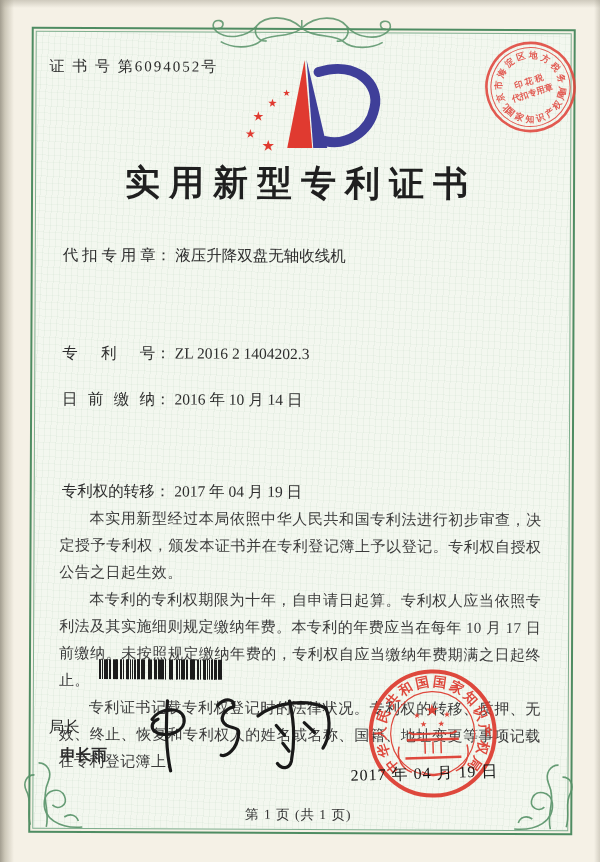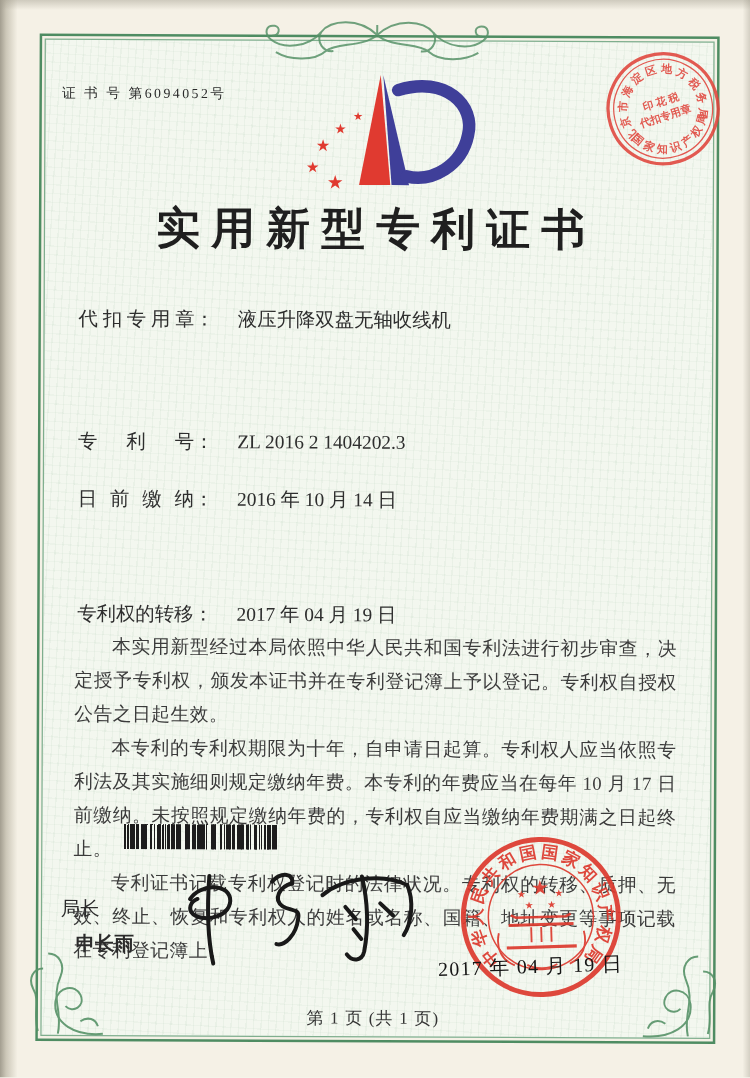--- a/index.html
+++ b/index.html
@@ -17,28 +17,28 @@
     background:linear-gradient(270deg,rgba(150,145,130,.35),rgba(245,241,230,0));z-index:1;}
   .sheet{position:absolute;inset:0;transform:rotate(.25deg);z-index:2;}
   .frame{position:absolute;left:30px;top:28px;width:540px;height:802px;
     border:2px solid #4e8c62;}
   .frame-inner{position:absolute;inset:2px;border:1px solid #7fae8e;
     background-color:#f3f7ef;
     background-image:
       repeating-linear-gradient(93deg, rgba(106,160,118,.07) 0 1px, rgba(0,0,0,0) 1px 6px),
       repeating-linear-gradient(3deg,  rgba(106,160,118,.05) 0 1px, rgba(0,0,0,0) 1px 7px);}
   .orn{position:absolute;z-index:3;}
-  .cert-no{position:absolute;left:48px;top:68px;font-size:11px;letter-spacing:2px;z-index:4;}
+  .cert-no{position:absolute;left:48px;top:58px;font-size:15px;letter-spacing:2px;z-index:4;}
   .logo{position:absolute;left:233px;top:56px;width:154px;height:104px;z-index:4;}
   .title{position:absolute;left:0;right:0;top:160px;text-align:center;
     font-size:35px;font-weight:700;letter-spacing:9px;color:#1f1f1f;z-index:4;}
   .field{position:absolute;left:62px;font-size:15.5px;color:#2e2e2e;z-index:4;white-space:nowrap;}
   .field-label{display:inline-block;width:93px;text-align:justify;text-align-last:justify;}
   .field-colon{display:inline-block;}
-  .field-value{display:inline-block;margin-left:19px;}
+  .field-value{display:inline-block;margin-left:4px;}
   .f0{top:246px}.f1{top:299px}.f2{top:344px}.f3{top:390px}.f4{top:436px}.f5{top:482px}
   .body-text{position:absolute;left:60px;top:506px;width:482px;z-index:4;}
   .body-text p{margin:0;font-size:15px;line-height:27px;text-indent:2em;
     color:#3b3b3b;text-align:justify;letter-spacing:.4px;}
   .barcode{position:absolute;left:100px;top:660px;width:124px;height:20px;z-index:4;
     background-image:
       repeating-linear-gradient(90deg,#1c1c1c 0 2px,rgba(0,0,0,0) 2px 3px,#1c1c1c 3px 4px,rgba(0,0,0,0) 4px 7px),
       repeating-linear-gradient(90deg,#1c1c1c 0 1px,rgba(0,0,0,0) 1px 5px,#1c1c1c 5px 8px,rgba(0,0,0,0) 8px 11px);}
   .sign-title{position:absolute;left:50px;top:718px;font-size:15.5px;z-index:4;}
   .sign-name{position:absolute;left:62px;top:746px;font-size:15.5px;z-index:4;font-weight:bold;}

